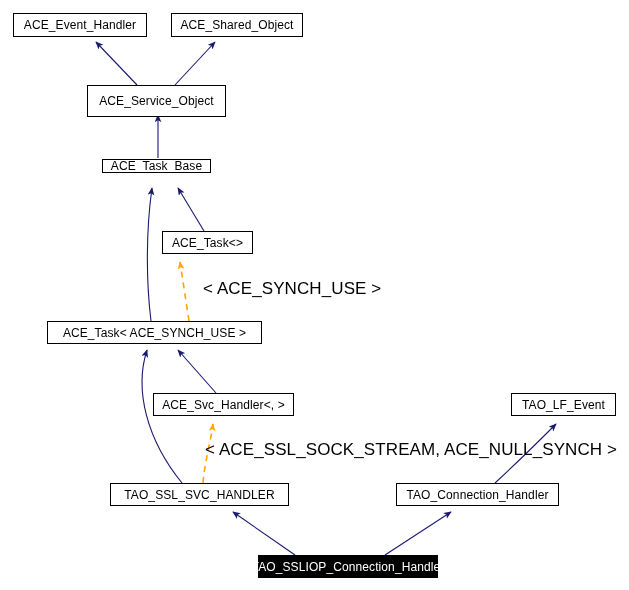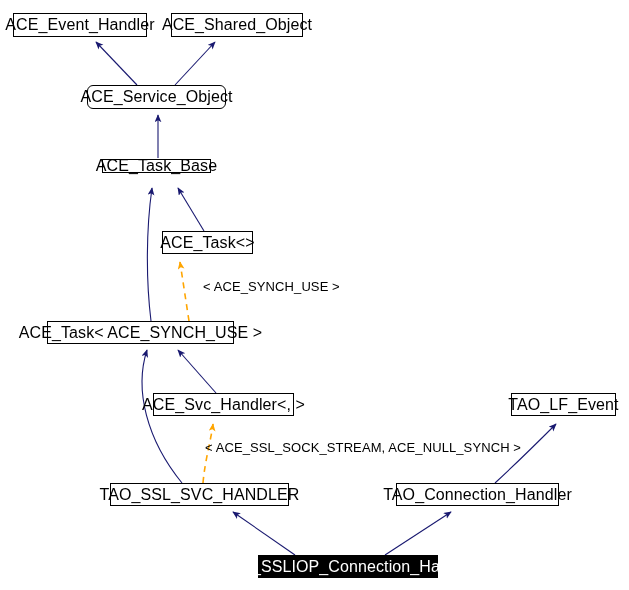--- a/index.html
+++ b/index.html
@@ -22,37 +22,37 @@
     width: 629px;
     height: 590px;
     pointer-events: none;
   }
   .uml-node {
     position: absolute;
     box-sizing: border-box;
     border: 1px solid #000000;
     background: #ffffff;
     color: #000000;
-    font-size: 16px;
+    font-size: 12px;
     line-height: 1;
     display: flex;
     align-items: center;
     justify-content: center;
     white-space: nowrap;
     letter-spacing: 0.1px;
     z-index: 3;
   }
   .uml-node.current {
     background: #000000;
     color: #ffffff;
     border-color: #000000;
   }
   .tmpl-label {
     position: absolute;
-    font-size: 13px;
+    font-size: 17px;
     line-height: 1;
     color: #000000;
     white-space: nowrap;
     letter-spacing: 0.1px;
     z-index: 2;
   }
 </style>
 </head>
 <body>
 
@@ -79,24 +79,24 @@
         <path d="M 203 483 C 205 460 211 440 213 424" fill="none" stroke="#ffa500" stroke-width="1.6" stroke-dasharray="6,5" marker-end="url(#arrow-template)"></path>
         <path d="M 295 555 L 233 512" fill="none" stroke="#191970" stroke-width="1.1" marker-end="url(#arrow-inherit)"></path>
         <path d="M 385 555 L 451 512" fill="none" stroke="#191970" stroke-width="1.1" marker-end="url(#arrow-inherit)"></path>
         <path d="M 495 483 C 520 460 540 440 556 424" fill="none" stroke="#191970" stroke-width="1.1" marker-end="url(#arrow-inherit)"></path>
       </g>
   </svg>
 
   <div id="node-group">
       <div class="uml-node" style="left: 13px; top: 13px; width: 134px; height: 24px;">ACE_Event_Handler</div>
       <div class="uml-node" style="left: 171px; top: 13px; width: 132px; height: 24px;">ACE_Shared_Object</div>
-      <div class="uml-node" style="left: 87px; top: 85px; width: 139px; height: 24px; border-radius: 6px;">ACE_Service_Object</div>
+      <div class="uml-node" style="left: 87px; top: 85px; width: 139px; height: 32px;">ACE_Service_Object</div>
       <div class="uml-node" style="left: 102px; top: 159px; width: 109px; height: 14px;">ACE_Task_Base</div>
       <div class="uml-node" style="left: 162px; top: 231px; width: 91px; height: 23px;">ACE_Task&lt;&gt;</div>
-      <div class="uml-node" style="left: 47px; top: 321px; width: 187px; height: 23px;">ACE_Task&lt; ACE_SYNCH_USE &gt;</div>
+      <div class="uml-node" style="left: 47px; top: 321px; width: 215px; height: 23px;">ACE_Task&lt; ACE_SYNCH_USE &gt;</div>
       <div class="uml-node" style="left: 153px; top: 393px; width: 141px; height: 23px;">ACE_Svc_Handler&lt;, &gt;</div>
       <div class="uml-node" style="left: 511px; top: 393px; width: 105px; height: 23px; text-align: center;">TAO_LF_Event</div>
       <div class="uml-node" style="left: 110px; top: 483px; width: 179px; height: 23px;">TAO_SSL_SVC_HANDLER</div>
       <div class="uml-node" style="left: 396px; top: 483px; width: 163px; height: 23px; text-align: right;">TAO_Connection_Handler</div>
       <div class="uml-node current" style="left: 258px; top: 555px; width: 180px; height: 23px;">TAO_SSLIOP_Connection_Handler</div>
     </div>
   <div id="label-group">
       <div class="tmpl-label" style="left: 203px; top: 280px;">&lt; ACE_SYNCH_USE &gt;</div>
       <div class="tmpl-label" style="left: 205px; top: 441px;">&lt; ACE_SSL_SOCK_STREAM, ACE_NULL_SYNCH &gt;</div>
     </div>

